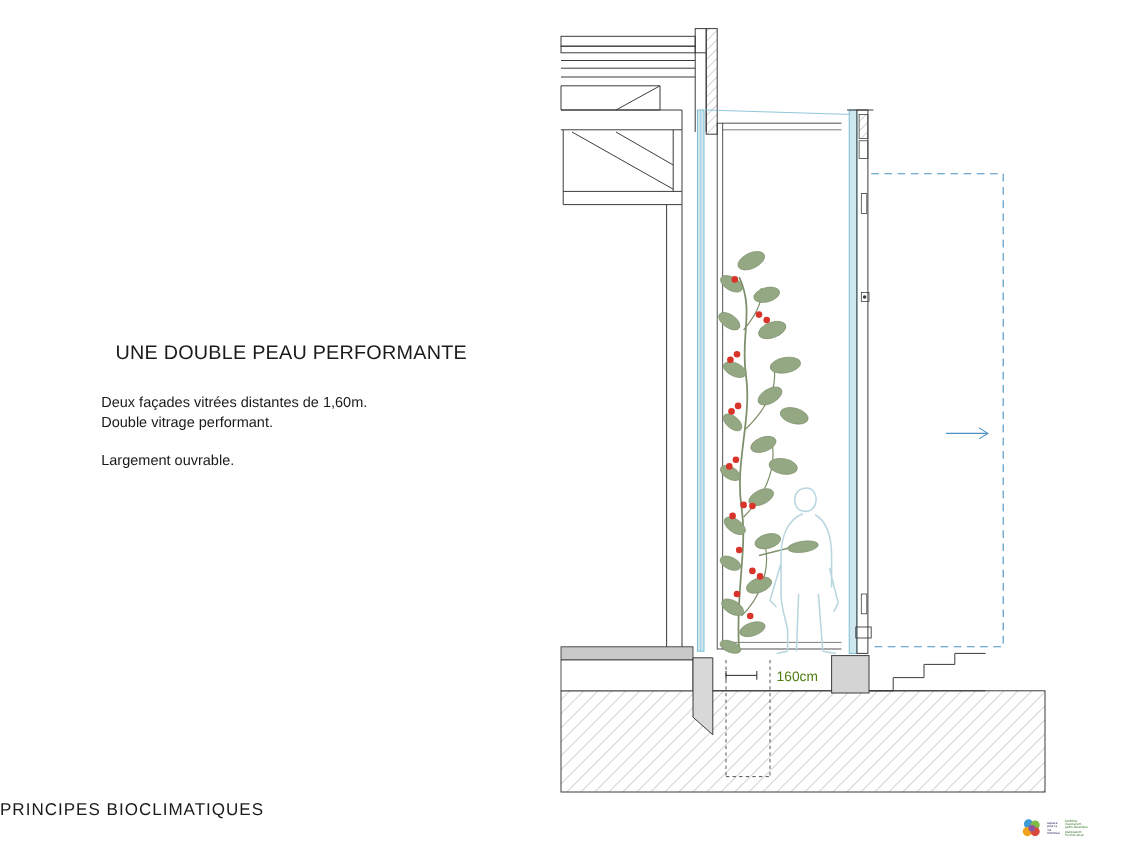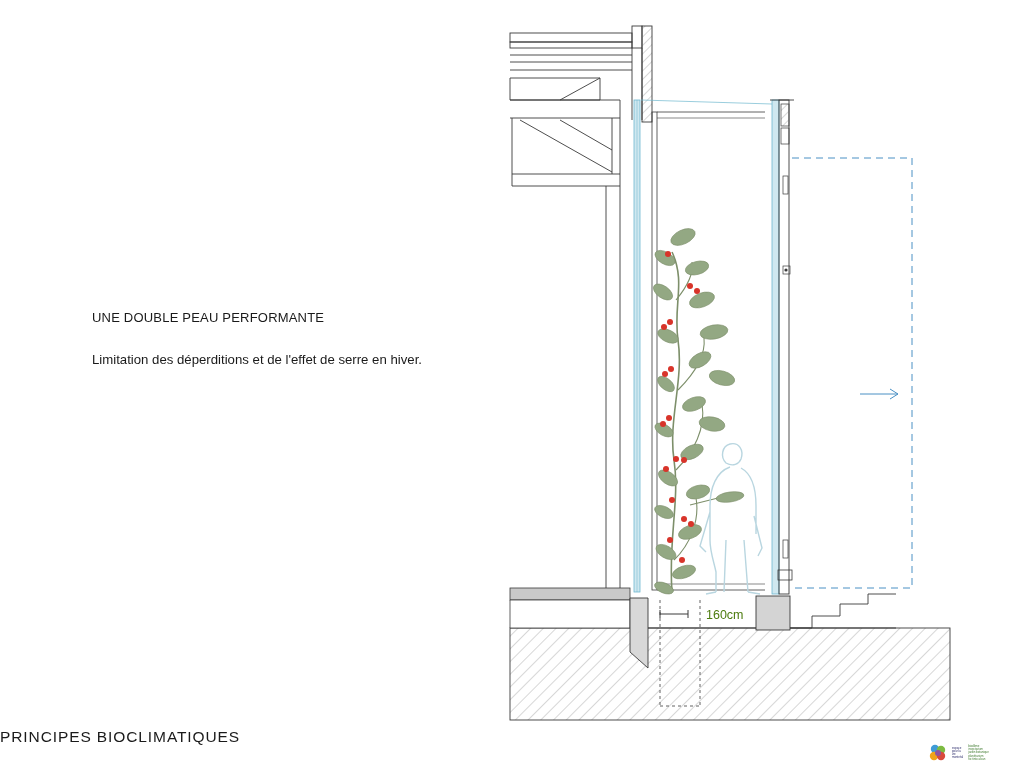--- a/index.html
+++ b/index.html
@@ -17,24 +17,24 @@
   }
 
   
   .text-panel {
     position: absolute;
     left: 92px;
     top: 310px;
     width: 368px;
   }
   .panel-title {
-    font-size: 13px;
+    font-size: 18px;
     letter-spacing: 0.2px;
     color: #1a1a1a;
-    margin: 0 0 26px 0;
+    margin: 0 0 26px 13px;
     font-weight: 400;
   }
   .para {
     font-size: 13.2px;
     line-height: 18px;
     color: #1a1a1a;
     margin: 0 0 17px 0;
     text-align: justify;
   }
   .para.nojust { text-align: left; }
@@ -95,21 +95,25 @@
     color: #2a2a6a;
     white-space: nowrap;
   }
   .logo-lines.green span { color: #3f7a2e; }
 </style>
 </head>
 <body>
 
 <div class="text-panel">
   <div class="panel-title">UNE DOUBLE PEAU PERFORMANTE</div>
-  <div class="para">Limitation des déperditions et de l'effet de serre en hiver.</div>
+  <div class="para nojust">
+    <span>Deux façades vitrées distantes de 1,60m.</span><br>
+    <span>Double vitrage performant.</span>
+  </div>
+  <div class="para nojust">Largement ouvrable.</div>
 </div>
 
 <div class="stage">
 <svg width="1024" height="768" viewBox="0 0 1024 768" xmlns="http://www.w3.org/2000/svg">
   <defs>
     <pattern id="hatch45" width="9" height="9" patternTransform="rotate(45)" patternUnits="userSpaceOnUse">
       <line x1="0" y1="0" x2="0" y2="9" stroke="#9a9a9a" stroke-width="0.8"></line>
     </pattern>
     <pattern id="hatch45b" width="6" height="6" patternTransform="rotate(45)" patternUnits="userSpaceOnUse">
       <line x1="0" y1="0" x2="0" y2="6" stroke="#8d8d8d" stroke-width="0.7"></line>

